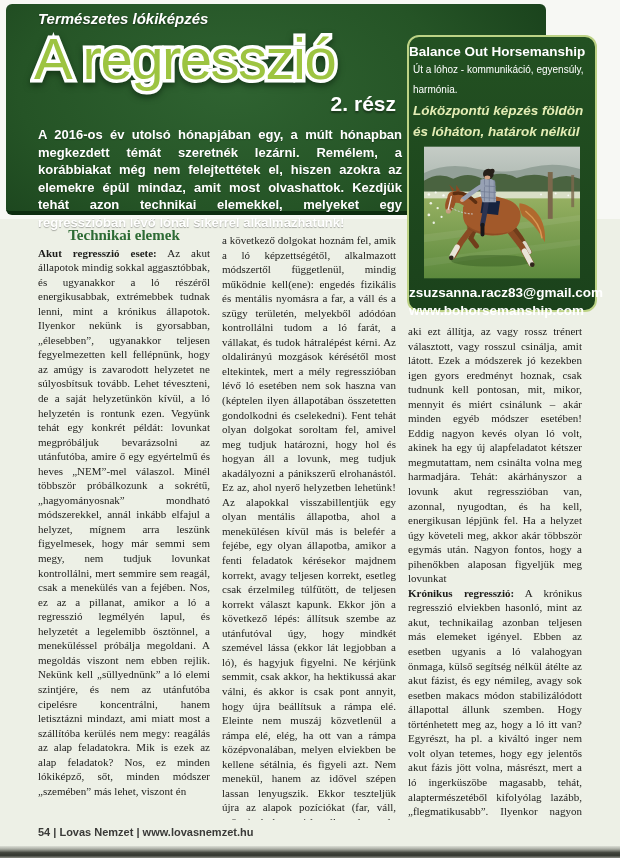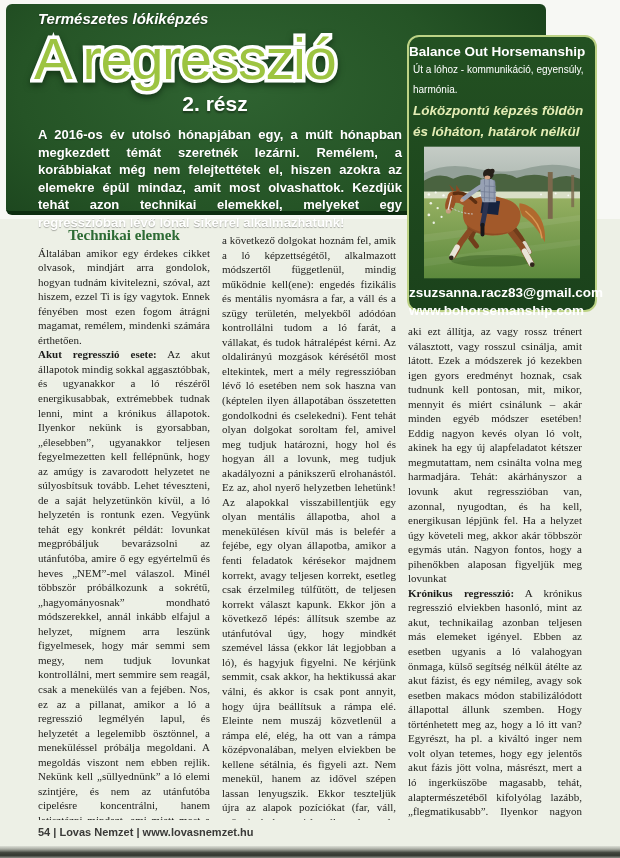--- a/index.html
+++ b/index.html
@@ -25,21 +25,21 @@
   .title-layer{
     position:absolute;left:0;top:0;white-space:nowrap;
     font-size:58px;font-weight:normal;letter-spacing:-1.5px;line-height:70px;
   }
   .title-stroke{
     -webkit-text-stroke:7px #ffffff;color:#ffffff;
     filter:drop-shadow(0 3px 3px rgba(5,25,8,.55));
   }
   .title-fill{color:#9dc441;}
   .part{
-    position:absolute;left:28px;top:88px;width:362px;text-align:center;
+    position:absolute;left:28px;top:88px;width:362px;text-align:right;
     color:#ffffff;font-size:21px;font-weight:bold;
     text-shadow:0 2px 2px rgba(0,0,0,.4);
   }
   .lead{
     position:absolute;left:32px;top:122px;width:364px;
     color:#ffffff;font-size:13px;line-height:17.6px;font-weight:bold;
     text-align:justify;text-shadow:0 1px 1px rgba(0,0,0,.3);
   }
   
   .ad{
@@ -176,21 +176,20 @@
       <ellipse cx="65" cy="31.5" rx="3" ry="2" fill="#d3a384"></ellipse>
       <circle cx="70" cy="25" r="2.5" fill="#262019"></circle>
     </g>
   </svg>
   <div class="ad-email">zsuzsanna.racz83@gmail.com</div>
   <div class="ad-site">www.bohorsemanship.com</div>
 </div>
 
 <div class="col" id="col1">
   <h2 class="section-heading">Technikai elemek</h2>
-  <p><span>Általában amikor egy érdekes cikket olvasok, mindjárt arra gondolok, hogyan tudnám kivitelezni, szóval, azt hiszem, ezzel Ti is így vagytok. Ennek fényében most ezen fogom átrágni magamat, remélem, mindenki számára érthetően.</span></p>
   <p><span class="lead-in">Akut regresszió esete:</span><span> Az akut állapotok mindig sokkal aggasztóbbak, és ugyanakkor a ló részéről energikusabbak, extrémebbek tudnak lenni, mint a krónikus állapotok. Ilyenkor nekünk is gyorsabban, „élesebben”, ugyanakkor teljesen fegyelmezetten kell fellépnünk, hogy az amúgy is zavarodott helyzetet ne súlyosbítsuk tovább. Lehet téveszteni, de a saját helyzetünkön kívül, a ló helyzetén is rontunk ezen. Vegyünk tehát egy konkrét példát: lovunkat megpróbáljuk bevarázsolni az utánfutóba, amire ő egy egyértelmű és heves „NEM”-mel válaszol. Minél többször próbálkozunk a sokrétű, „hagyományosnak” mondható módszerekkel, annál inkább elfajul a helyzet, mígnem arra leszünk figyelmesek, hogy már semmi sem megy, nem tudjuk lovunkat kontrollálni, mert semmire sem reagál, csak a menekülés van a fejében. Nos, ez az a pillanat, amikor a ló a regresszió legmélyén lapul, és helyzetét a legelemibb ösztönnel, a meneküléssel próbálja megoldani. A megoldás viszont nem ebben rejlik. Nekünk kell „süllyednünk” a ló elemi szintjére, és nem az utánfutóba cipelésre koncentrálni, hanem letisztázni mindazt, ami miatt most a szállítóba kerülés nem megy: reagálás az alap feladatokra. Mik is ezek az alap feladatok? Nos, ez minden lókiképző, sőt, minden módszer „szemében” más lehet, viszont én</span></p>
 </div>
 
 <div class="col" id="col2">
   <p><span>a következő dolgokat hoznám fel, amik a ló képzettségétől, alkalmazott módszertől függetlenül, mindig működnie kell(ene): engedés fizikális és mentális nyomásra a far, a váll és a szügy területén, melyekből adódóan kontrollálni tudom a ló farát, a vállakat, és tudok hátralépést kérni. Az oldalirányú mozgások kérésétől most eltekintek, mert a mély regresszióban lévő ló esetében nem sok haszna van (képtelen ilyen állapotában összetetten gondolkodni és cselekedni). Fent tehát olyan dolgokat soroltam fel, amivel meg tudjuk határozni, hogy hol és hogyan áll a lovunk, meg tudjuk akadályozni a pánikszerű elrohanástól. Ez az, ahol nyerő helyzetben lehetünk! Az alapokkal visszabillentjük egy olyan mentális állapotba, ahol a menekülésen kívül más is belefér a fejébe, egy olyan állapotba, amikor a fenti feladatok kérésekor majdnem korrekt, avagy teljesen korrekt, esetleg csak érzelmileg túlfűtött, de teljesen korrekt választ kapunk. Ekkor jön a következő lépés: állítsuk szembe az utánfutóval úgy, hogy mindkét szemével lássa (ekkor lát legjobban a ló), és hagyjuk figyelni. Ne kérjünk semmit, csak akkor, ha hektikussá akar válni, és akkor is csak pont annyit, hogy újra beállítsuk a rámpa elé. Eleinte nem muszáj közvetlenül a rámpa elé, elég, ha ott van a rámpa középvonalában, melyen elviekben be kellene sétálnia, és figyeli azt. Nem menekül, hanem az idővel szépen lassan lenyugszik. Ekkor teszteljük újra az alapok pozíciókat (far, váll, szügy), és ha pozitív választ kaptunk, folytathatjuk az aktuális munkát! Sokan azt mondják, a természetes módszerek igen időigényesek, lassan jön meg az eredmény, stb. Nos,</span></p>
 </div>
 
 <div class="col" id="col3">
   <p><span>aki ezt állítja, az vagy rossz trénert választott, vagy rosszul csinálja, amit látott. Ezek a módszerek jó kezekben igen gyors eredményt hoznak, csak tudnunk kell pontosan, mit, mikor, mennyit és miért csinálunk – akár minden egyéb módszer esetében! Eddig nagyon kevés olyan ló volt, akinek ha egy új alapfeladatot kétszer megmutattam, nem csinálta volna meg harmadjára. Tehát: akárhányszor a lovunk akut regresszióban van, azonnal, nyugodtan, és ha kell, energikusan lépjünk fel. Ha a helyzet úgy követeli meg, akkor akár többször egymás után. Nagyon fontos, hogy a pihenőkben alaposan figyeljük meg lovunkat</span></p>
   <p><span class="lead-in">Krónikus regresszió:</span><span> A krónikus regresszió elviekben hasonló, mint az akut, technikailag azonban teljesen más elemeket igényel. Ebben az esetben ugyanis a ló valahogyan önmaga, külső segítség nélkül átélte az akut fázist, és egy némileg, avagy sok esetben makacs módon stabilizálódott állapottal állunk szemben. Hogy történhetett meg az, hogy a ló itt van? Egyrészt, ha pl. a kiváltó inger nem volt olyan tetemes, hogy egy jelentős akut fázis jött volna, másrészt, mert a ló ingerküszöbe magasabb, tehát, alaptermészetéből kifolyólag lazább, „flegmatikusabb”. Ilyenkor nagyon sokat számít tapasztalataim szerint az, hogy milyen volt a ló fiatalkora. Tehát az első alapkiképzés! Milyen kezek dolgoztak a szájával, milyen segítségeket és hogyan használtak?</span></p>

